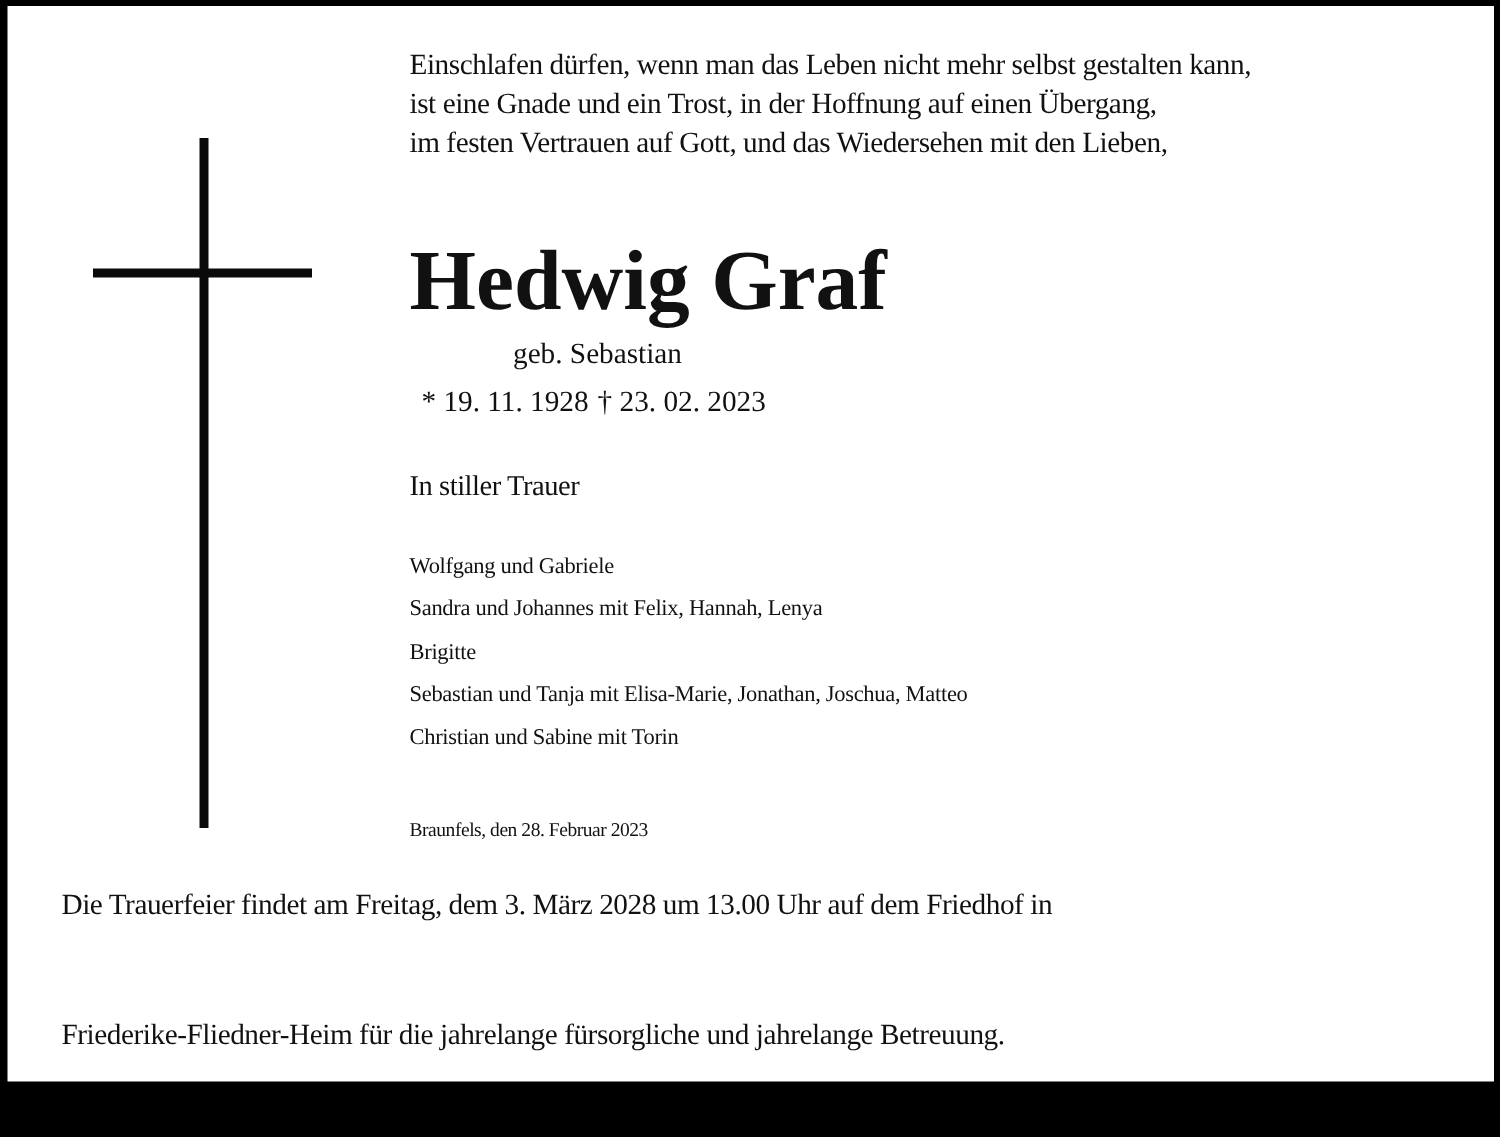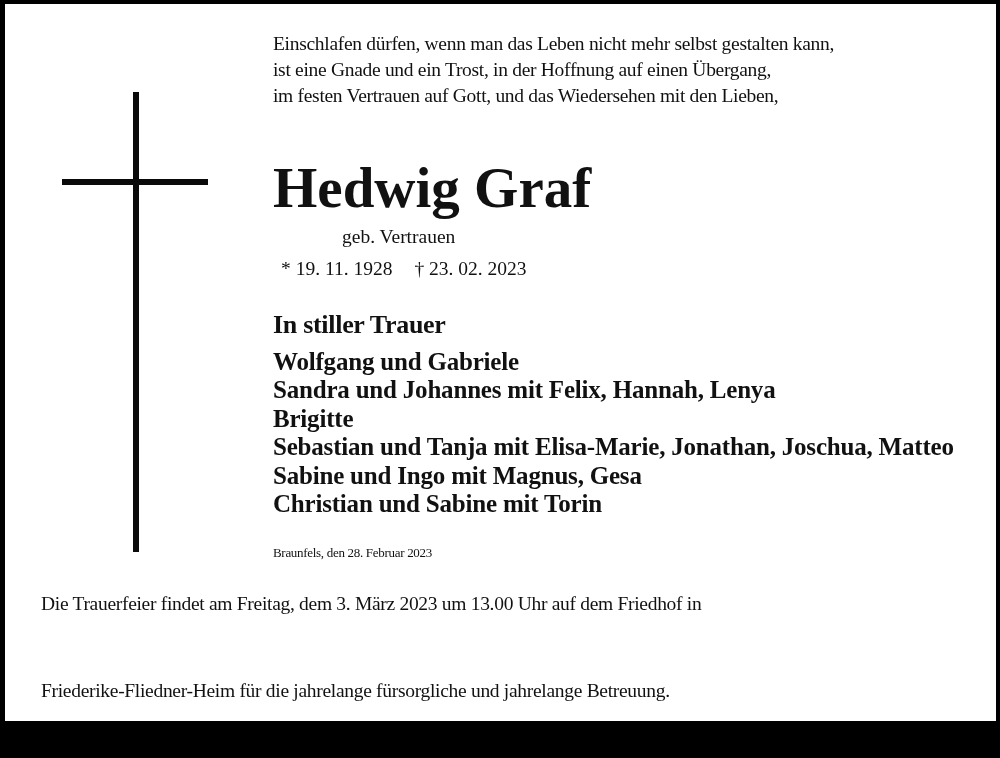--- a/index.html
+++ b/index.html
@@ -47,34 +47,33 @@
       font-size: 19.5px;
       line-height: 26px;
     }
     .dates {
       position: absolute;
       left: 276px; top: 252px;
       font-size: 19.5px;
       line-height: 26px;
       white-space: nowrap;
     }
-    .dates .death { margin-left: 22px; }
+    .dates .death { margin-left: 6px; }
     .mourning-label {
       position: absolute;
       left: 268px; top: 308px;
-      font-size: 26px;
+      font-size: 19px;
       line-height: 26px;
       letter-spacing: -0.3px;
-      font-weight: bold;
     }
     .mourners {
       position: absolute;
-      left: 268px; top: 344px;
-      font-size: 25px;
-      font-weight: bold;
+      left: 268px; top: 360px;
+      font-size: 15px;
+      font-weight: normal;
       line-height: 28.4px;
       letter-spacing: -0.2px;
     }
     .mourners div { white-space: nowrap; }
     .place-date {
       position: absolute;
       left: 268px; top: 536px;
       font-size: 13px;
       line-height: 26px;
       letter-spacing: -0.3px;
@@ -102,40 +101,39 @@
   </div>
 
   <div class="poem">
     <div>Einschlafen dürfen, wenn man das Leben nicht mehr selbst gestalten kann,</div>
     <div>ist eine Gnade und ein Trost, in der Hoffnung auf einen Übergang,</div>
     <div>im festen Vertrauen auf Gott, und das Wiedersehen mit den Lieben,</div>
   </div>
 
   <div class="name">Hedwig Graf</div>
 
-  <div class="maiden">geb. Vertrauen</div>
+  <div class="maiden">geb. Sebastian</div>
 
   <div class="dates">
     <span>* 19. 11. 1928</span><span class="death">† 23. 02. 2023</span>
   </div>
 
   <div class="mourning-label">In stiller Trauer</div>
 
   <div class="mourners">
     <div>Wolfgang und Gabriele</div>
     <div>Sandra und Johannes mit Felix, Hannah, Lenya</div>
     <div>Brigitte</div>
     <div>Sebastian und Tanja mit Elisa-Marie, Jonathan, Joschua, Matteo</div>
-    <div>Sabine und Ingo mit Magnus, Gesa</div>
     <div>Christian und Sabine mit Torin</div>
   </div>
 
   <div class="place-date">Braunfels, den 28. Februar 2023</div>
 
   <div class="para service">
-    <div>Die Trauerfeier findet am Freitag, dem 3. März 2023 um 13.00 Uhr auf dem Friedhof in</div>
+    <div>Die Trauerfeier findet am Freitag, dem 3. März 2028 um 13.00 Uhr auf dem Friedhof in</div>
   </div>
 
   <div class="para thanks">
     <div>Friederike-Fliedner-Heim für die jahrelange fürsorgliche und jahrelange Betreuung.</div>
   </div>
 
 </div>
 
 </body></html>

